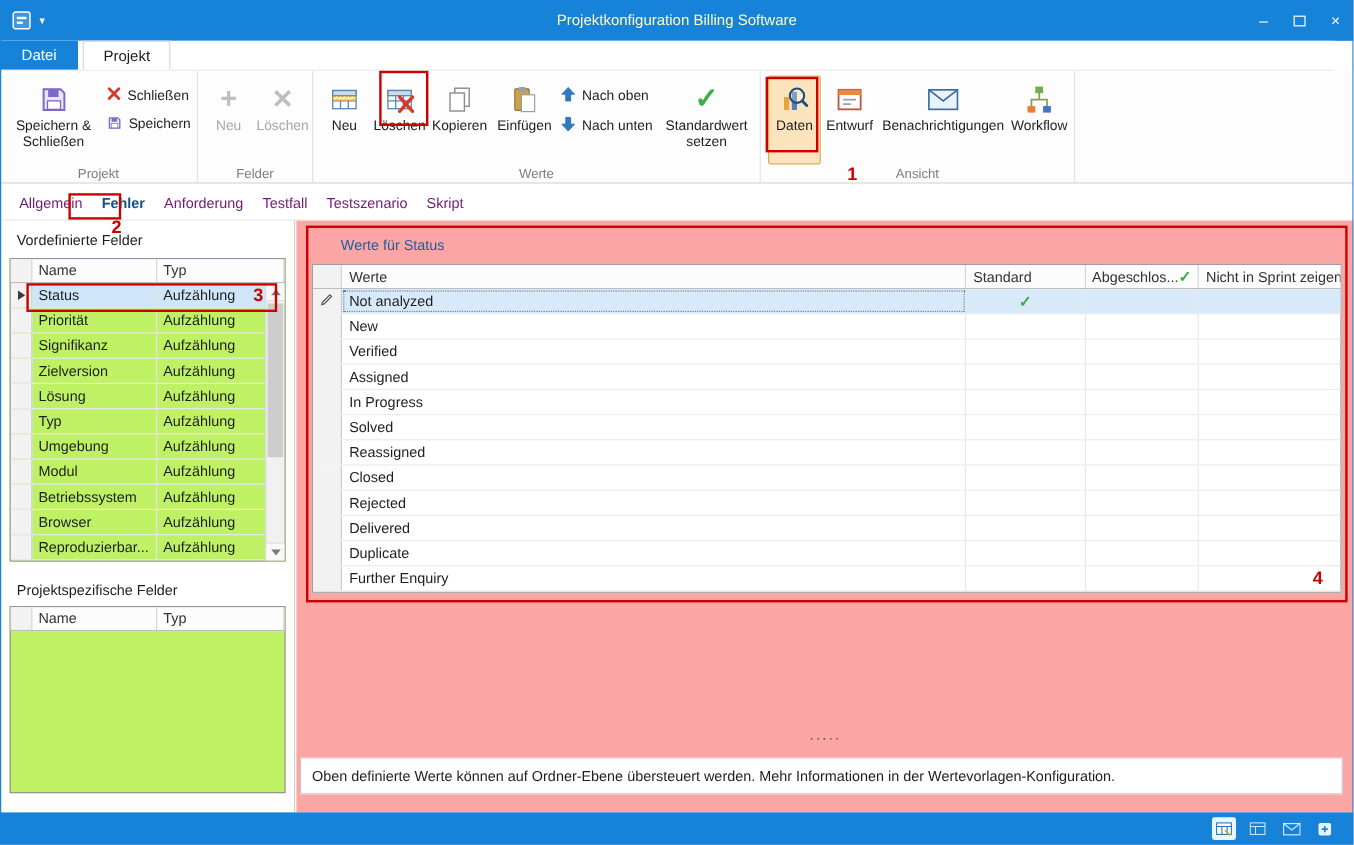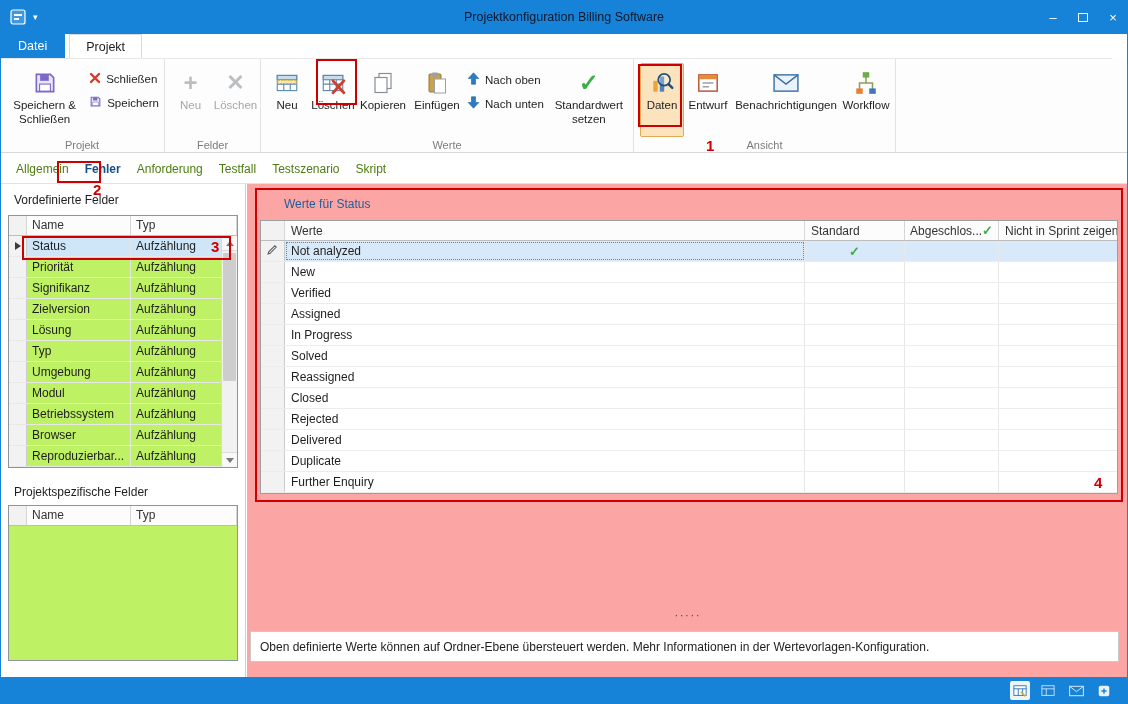--- a/index.html
+++ b/index.html
@@ -16,21 +16,21 @@
 
   
   .titlebar {
     position: absolute; left: 0; top: 0; right: 0; height: 34px;
     background: #1683d9; color: #fff; display: flex; align-items: center;
   }
   .app-icon { width: 18px; height: 18px; margin-left: 9px; display: flex; align-items: center; justify-content: center; }
   .qa-caret { color: #fff; font-size: 9px; margin-left: 6px; }
   .tb-title {
     position: absolute; left: 0; right: 0; text-align: center;
-    font-size: 12.5px; color: #0f172a; pointer-events: none;
+    font-size: 12.5px; color: #fef9c3; pointer-events: none;
   }
   .win-controls { margin-left: auto; display: flex; height: 100%; }
   .win-btn { width: 30px; height: 100%; display: flex; align-items: center; justify-content: center; font-size: 13px; color: #fff; }
   .max-glyph { width: 10px; height: 9px; border: 1.5px solid #fff; display: inline-block; }
 
   
   .ribbon-tabs {
     position: absolute; top: 34px; left: 0; right: 16px; height: 25px;
     background: #ffffff; display: flex; align-items: stretch;
     border-bottom: 1px solid #e8e8e8;
@@ -65,21 +65,21 @@
   .plus-gray { font-size: 24px; font-weight: bold; color: #bcbfc2; line-height: 1; }
   .x-gray { font-size: 22px; font-weight: bold; color: #bcbfc2; line-height: 1; }
   .check-green { font-size: 24px; font-weight: bold; color: #3fae49; line-height: 1; }
 
   
   .doc-tabs {
     position: absolute; top: 154px; left: 0; right: 0; height: 30px;
     background: #fff; display: flex; align-items: center; padding-left: 8px;
     border-bottom: 1px solid #e2e2e2;
   }
-  .doc-tab { padding: 3px 8px; font-size: 12px; color: #4d7c0f; }
+  .doc-tab { padding: 3px 8px; font-size: 12px; color: #701a75; }
   .doc-tab.active { font-weight: bold; color: #174f85; }
 
   
   .main { position: absolute; top: 184px; left: 0; right: 0; bottom: 27px; background: #fff; }
   .left-panel { position: absolute; left: 0; top: 0; bottom: 0; width: 246px; border-right: 1px solid #cfcfcf; background: #fff; }
   .panel-label { position: absolute; left: 14px; font-size: 12px; color: #1e1e1e; }
 
   
   .ltable { position: absolute; left: 8px; width: 230px; border: 1px solid #8f9499; background: #bef264; }
   .lheader { display: flex; height: 20px; border-bottom: 1px solid #bdbdbd; background: #fcfcfc; }

